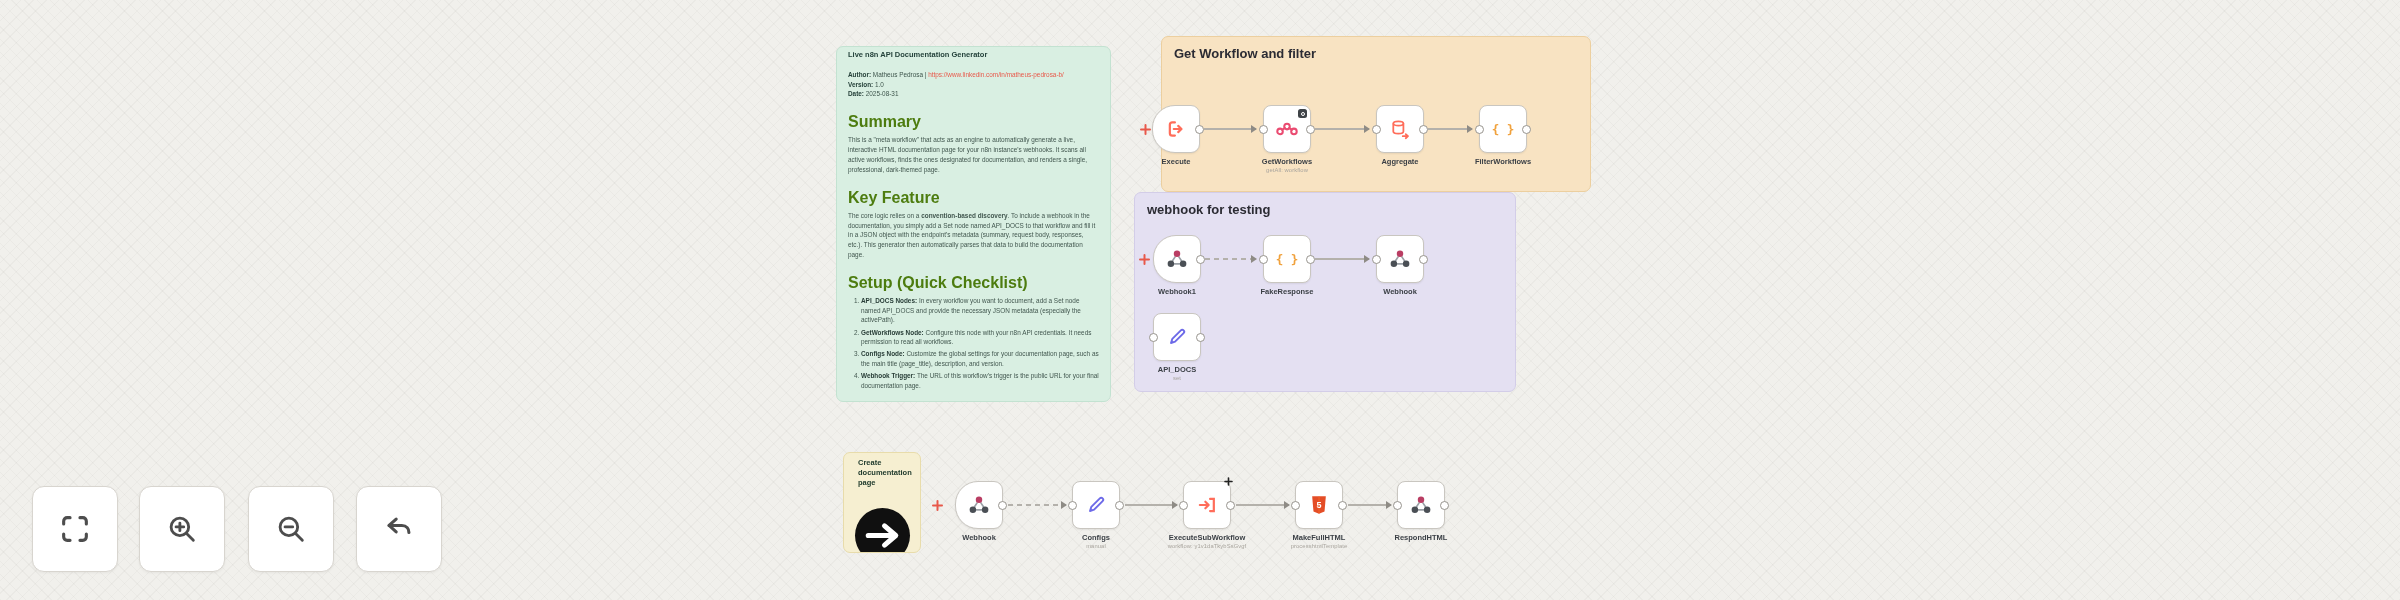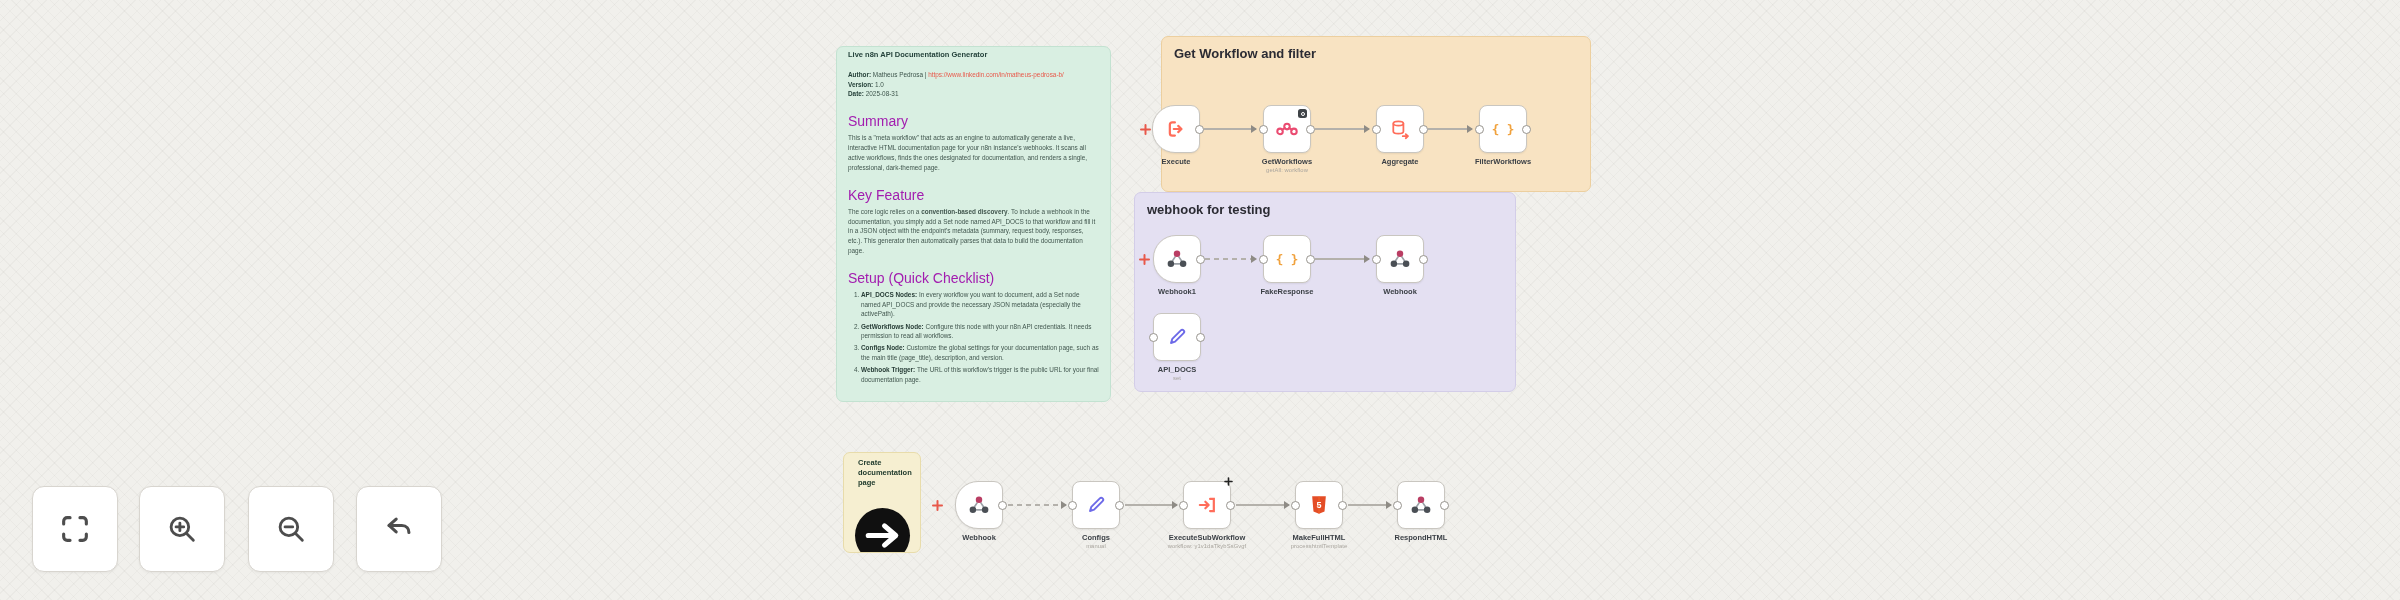--- a/index.html
+++ b/index.html
@@ -15,21 +15,21 @@
   .note{position:absolute;border-radius:7px;box-sizing:border-box;}
   .note-green{background:#d9efe2;border:1px solid #c3e2d1;padding:3px 11px;color:#3e554c;}
   .note-orange{background:#f8e3c2;border:1px solid #eccf9f;}
   .note-purple{background:#e4e0f2;border:1px solid #d3cde8;}
   .note-cream{background:#f6efd1;border:1px solid #e8dcab;overflow:hidden;}
   .note-title-sm{font-size:7.5px;font-weight:bold;color:#23413a;line-height:1.35;}
   .note-title-lg{font-size:13px;font-weight:bold;color:#2b2b33;padding:9px 12px 0 12px;}
   .gmeta{font-size:6.4px;line-height:1.5;margin-top:10px;color:#3e554c;}
   .gmeta b{color:#243f38;}
   .glink{color:#e8584a;text-decoration:none;word-break:break-all;}
-  .ghead{font-size:14px;font-weight:normal;color:#a21caf;margin:14px 0 4px 0;}
+  .ghead{font-size:16px;font-weight:bold;color:#4d7c0f;margin:14px 0 4px 0;}
   .gbody{font-size:6.4px;line-height:1.55;color:#41564e;margin:0;}
   .glist{margin:4px 0 0 0;padding-left:13px;font-size:6.4px;line-height:1.5;color:#41564e;}
   .glist li{margin-bottom:2.5px;}
   .glist b{color:#273c36;}
   
   .node{position:absolute;width:48px;height:48px;background:#ffffff;border:1px solid #c9c6c0;
         border-radius:8px;box-shadow:0 1px 2px rgba(0,0,0,0.07);
         display:flex;align-items:center;justify-content:center;box-sizing:border-box;}
   .node.trigger{border-radius:23px 9px 9px 23px;justify-content:center;}
   .nlabel{position:absolute;top:51px;left:50%;transform:translateX(-50%);width:170px;text-align:center;

